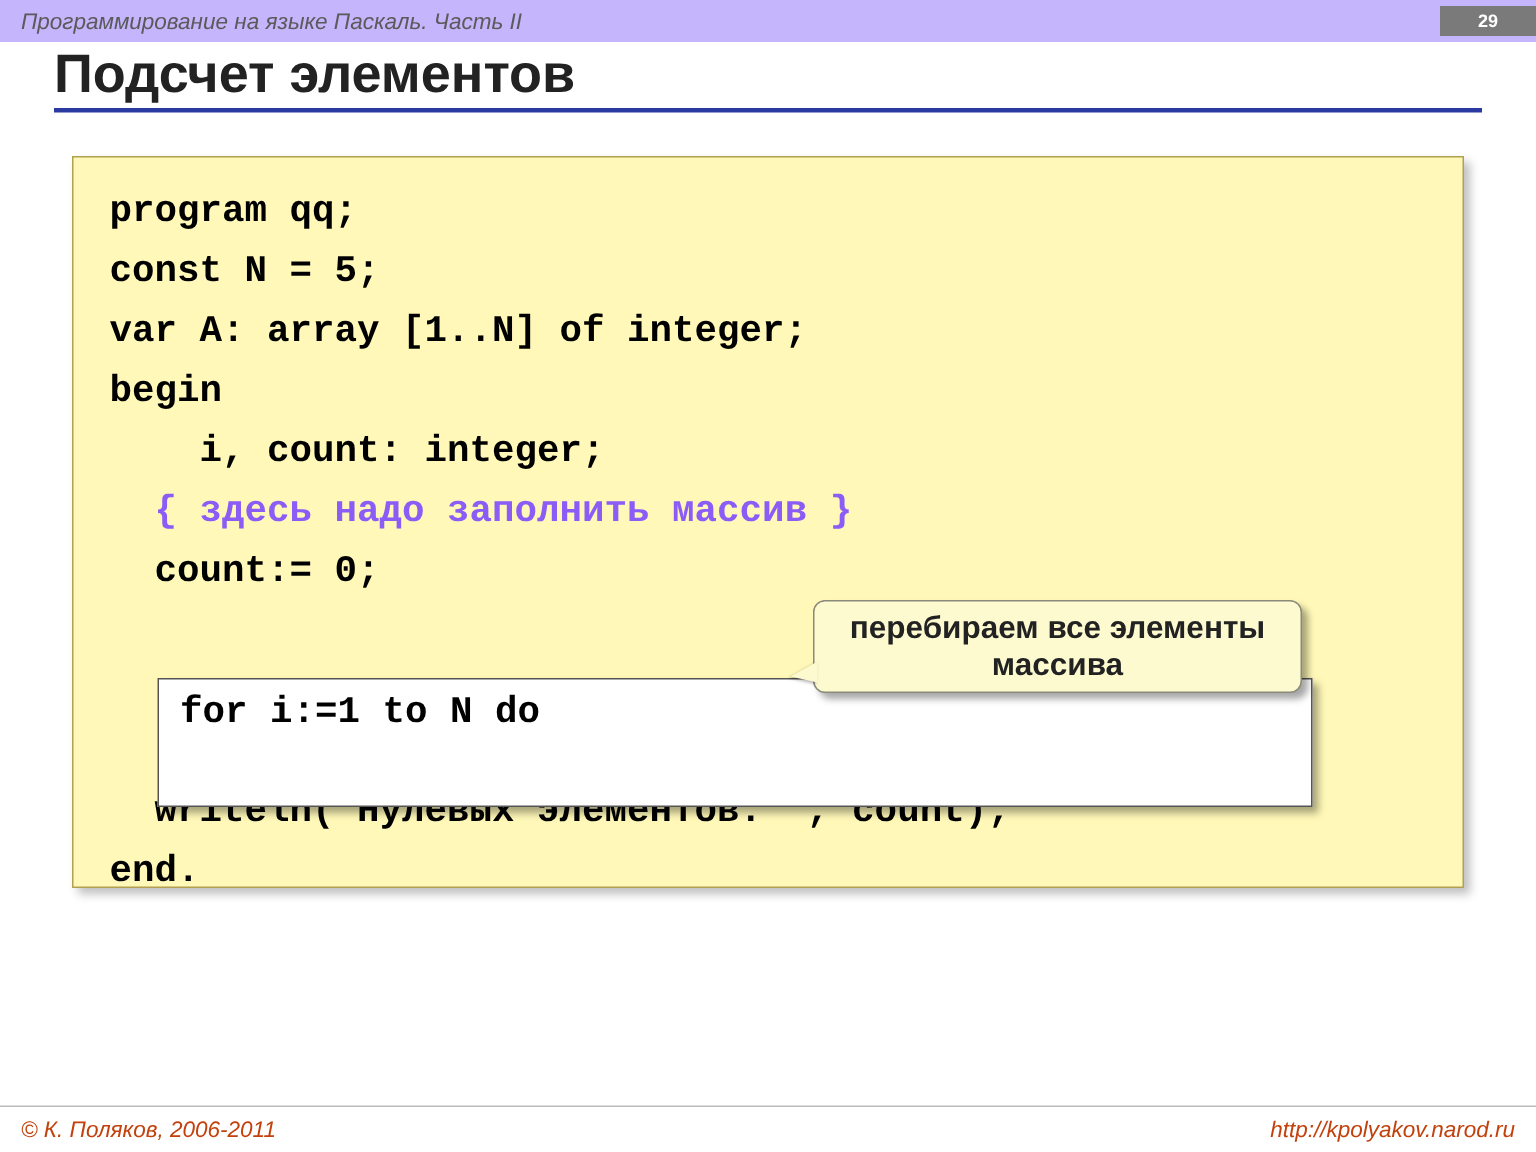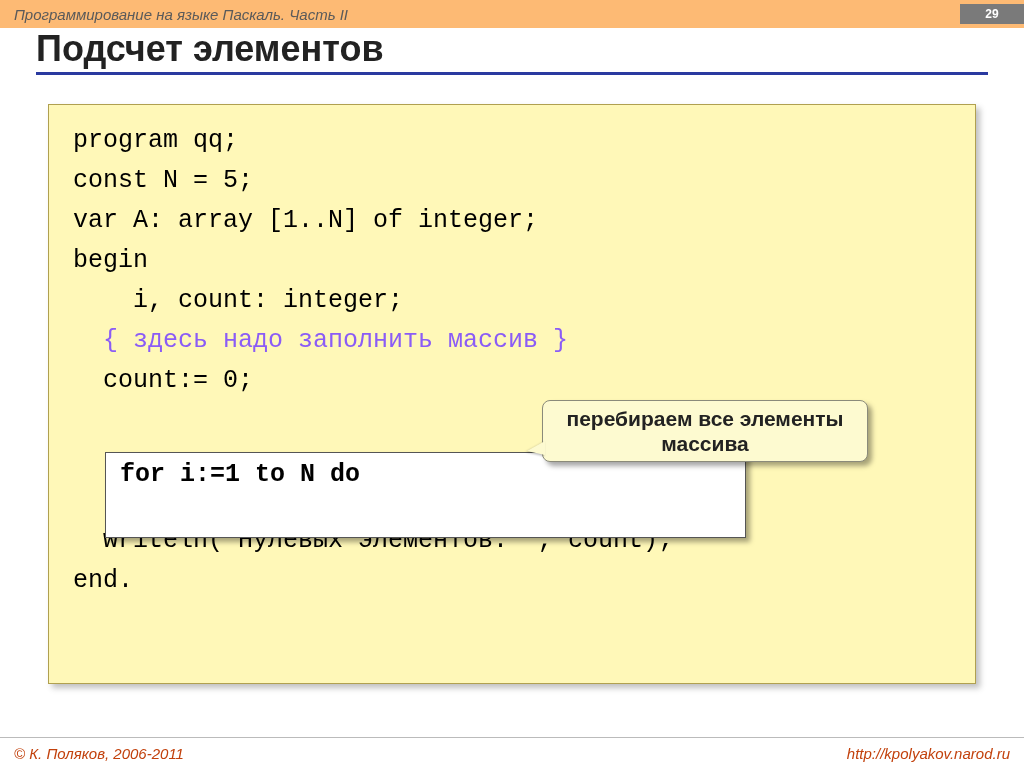--- a/index.html
+++ b/index.html
@@ -14,21 +14,21 @@
   .slide {
     position: relative;
     width: 1024px;
     height: 768px;
     box-sizing: border-box;
   }
   .topbar {
     display: flex;
     align-items: center;
     justify-content: space-between;
-    background: #fdba74;
+    background: #c4b5fd;
     height: 28px;
     padding: 0 14px 0 14px;
     font-size: 15px;
     font-style: italic;
     color: #5a5a5a;
   }
   .page-num {
     display: flex;
     align-items: center;
     justify-content: center;
@@ -49,39 +49,39 @@
     font-weight: bold;
     color: #222;
     border-bottom: 3px solid #2a3aa0;
     padding-bottom: 2px;
   }
   .codebox {
     position: absolute;
     left: 48px;
     top: 104px;
     width: 928px;
-    height: 580px;
+    height: 488px;
     background: #fff8b8;
     border: 1px solid #b0a050;
     box-shadow: 4px 4px 6px rgba(0,0,0,.25);
     box-sizing: border-box;
     padding: 16px 24px 10px 24px;
     font-family: "Courier New", monospace;
     font-size: 25px;
-    font-weight: normal;
+    font-weight: bold;
     line-height: 40px;
     color: #000;
   }
   .code-line { white-space: pre; }
   .cmt  { color: #8b5cf6; }
   .highlight-box {
     position: absolute;
     left: 105px;
     top: 452px;
-    width: 641px;
+    width: 770px;
     height: 86px;
     background: #ffffff;
     border: 1px solid #555;
     box-shadow: 4px 4px 5px rgba(0,0,0,.35);
     box-sizing: border-box;
     padding: 2px 14px 16px 14px;
     font-family: "Courier New", monospace;
     font-size: 25px;
     font-weight: bold;
     line-height: 40px;

